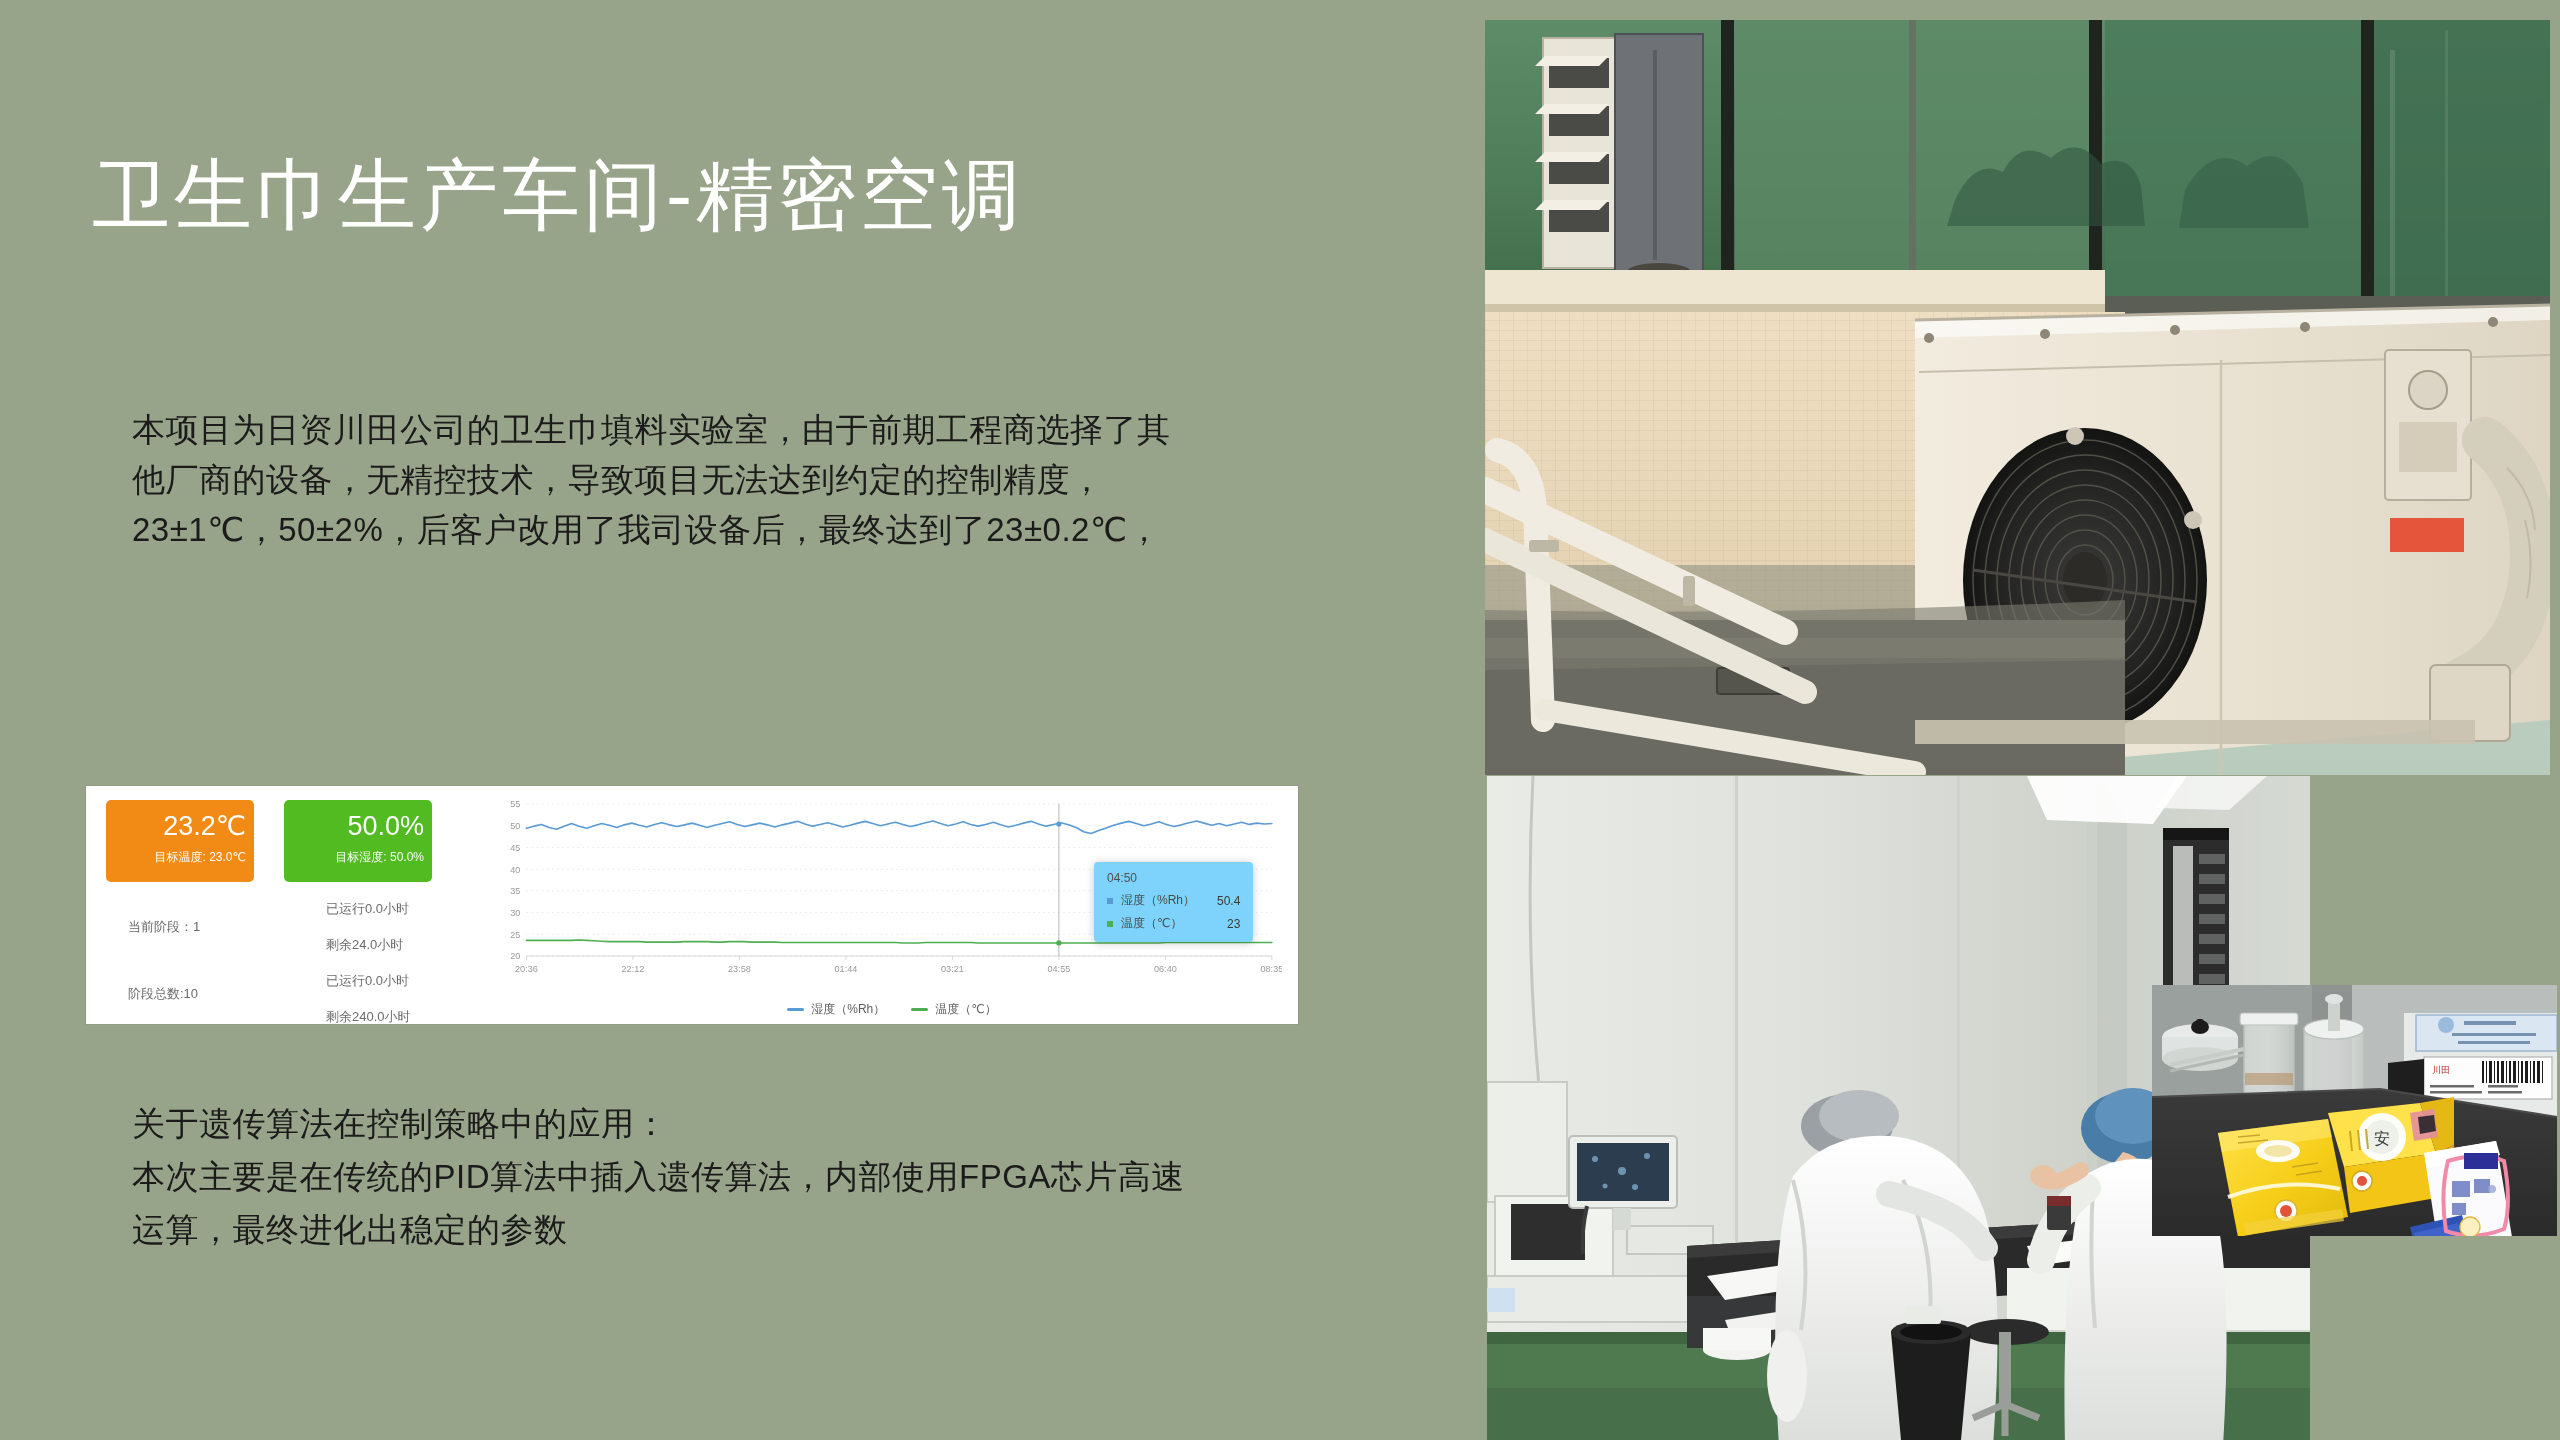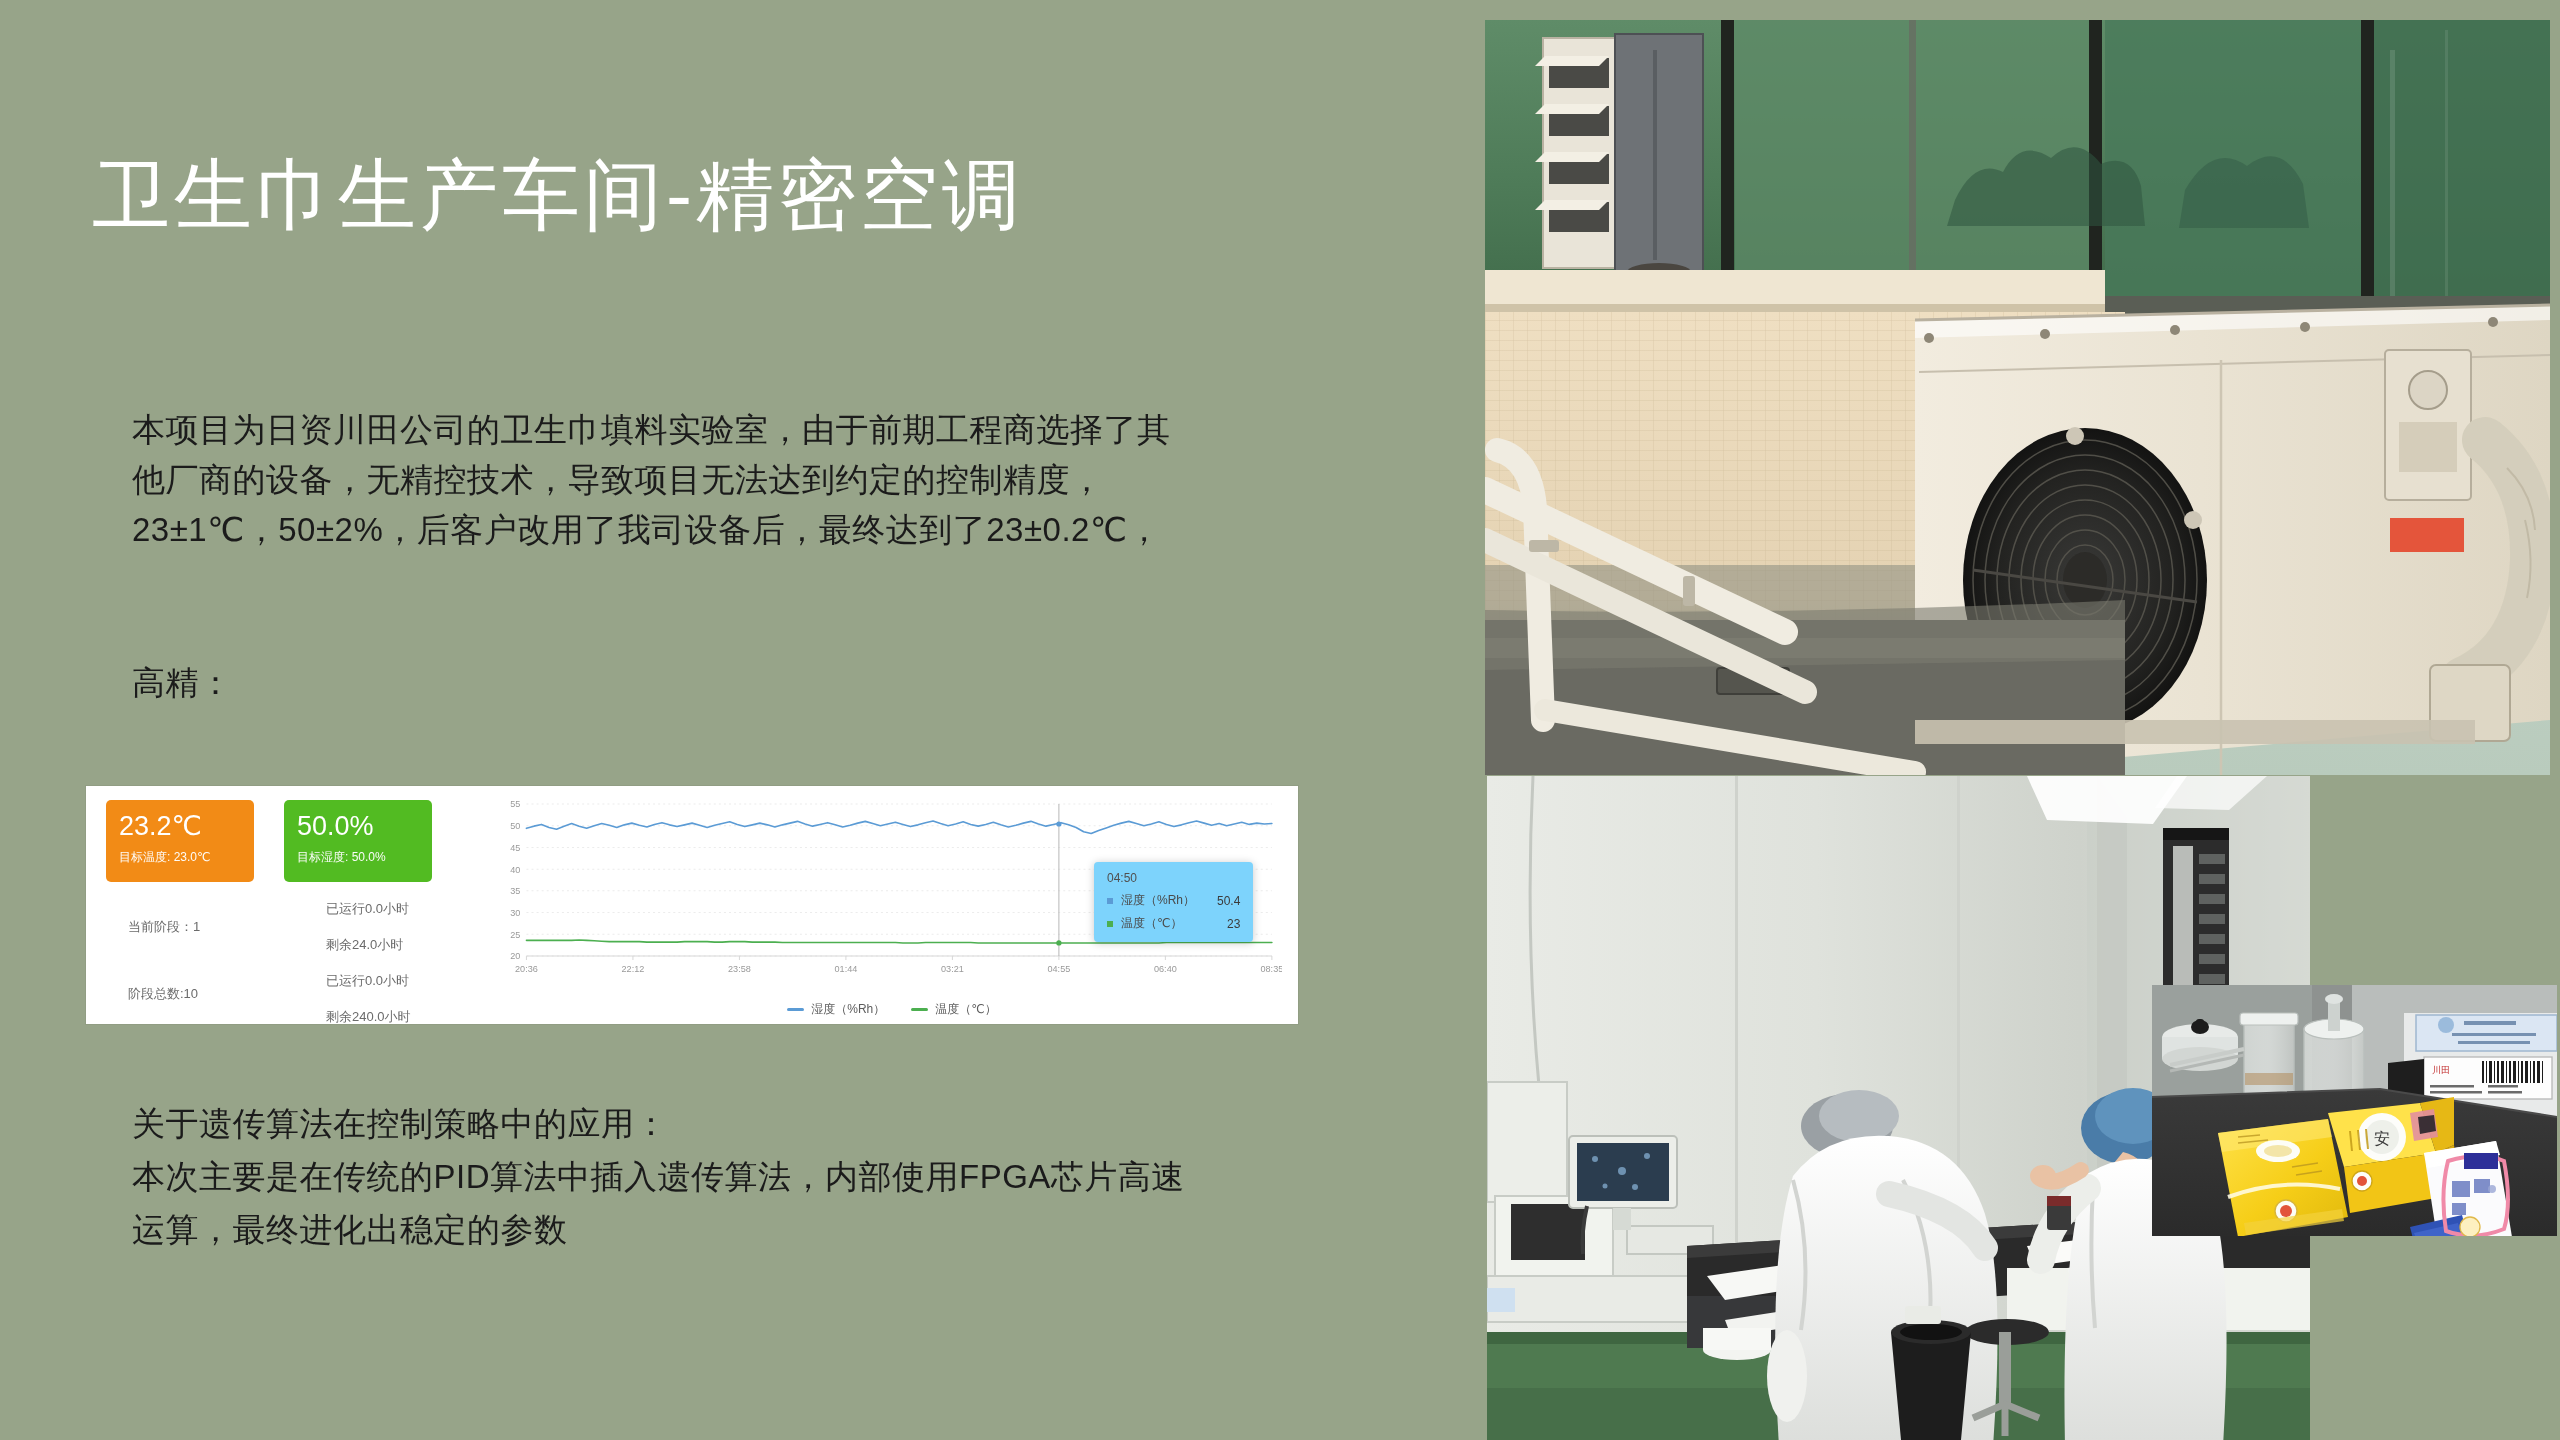--- a/index.html
+++ b/index.html
@@ -54,20 +54,21 @@
     padding: 18px 0 0 20px;
     flex: none;
   }
   .stat-card {
     position: absolute;
     top: 14px;
     width: 148px; height: 82px;
     border-radius: 5px;
     color: #fff;
     padding: 12px 8px 0 13px;
+    text-align: right;
   }
   #card-temperature { left: 20px;  background: #f28b16; }
   #card-humidity    { left: 198px; background: #52bb22; }
   .stat-value { font-size: 27px; line-height: 1.05; font-weight: 400; }
   .stat-target { font-size: 12px; margin-top: 9px; opacity: 0.97; }
 
   .stage-label {
     position: absolute;
     font-size: 13px;
     color: #6b6b6b;
@@ -152,21 +153,20 @@
 
 <h1 id="slide-title">卫生巾生产车间-精密空调</h1>
 
 <div class="body-para" id="para-intro">
   <span class="para-line">本项目为日资川田公司的卫生巾填料实验室，由于前期工程商选择了其</span>
   <span class="para-line">他厂商的设备，无精控技术，导致项目无法达到约定的控制精度，</span>
   <span class="para-line">23±1℃，50±2%，后客户改用了我司设备后，最终达到了23±0.2℃，</span>
 </div>
 
 <div class="body-para" id="para-iot">
-  <span class="para-line">高精：</span>
 </div>
 
 <div id="dashboard-widget">
 
   <div id="dashboard-left">
 
     <div class="stat-card" id="card-temperature">
       <div class="stat-value">23.2℃</div>
       <div class="stat-target">目标温度: 23.0℃</div>
     </div>

